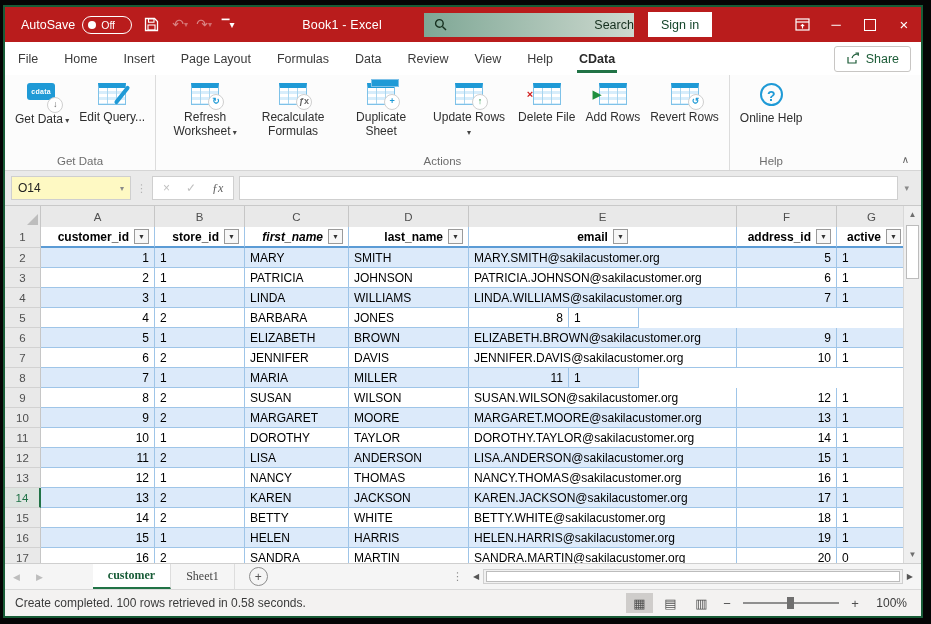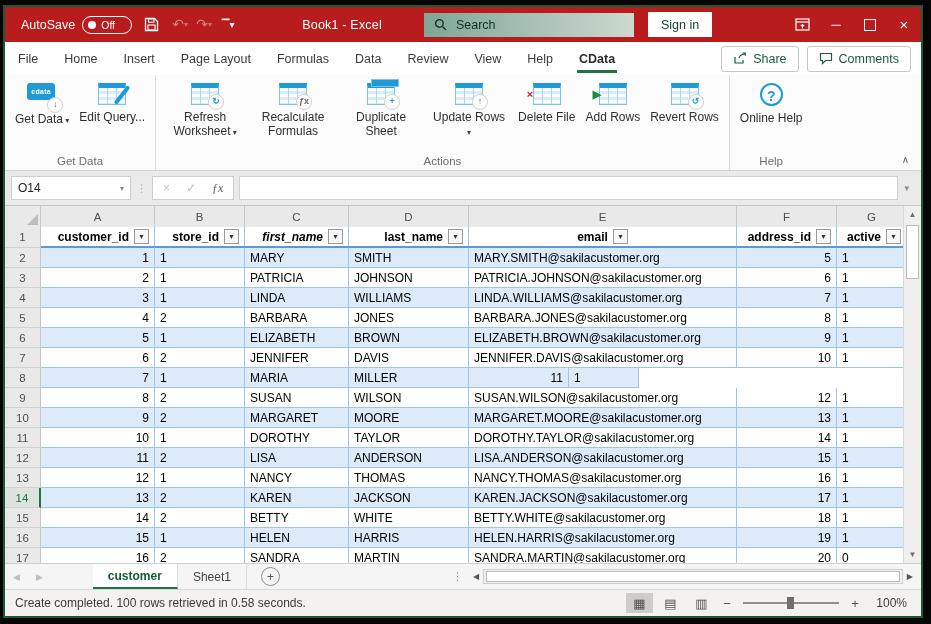--- a/index.html
+++ b/index.html
@@ -11,21 +11,21 @@
   .titlebar{height:35px;background:#b91c1c;display:flex;align-items:center;color:#fff;flex:0 0 auto;}
   .autosave{display:flex;align-items:center;gap:7px;margin-left:16px;font-size:12.5px;}
   .toggle{width:38px;height:16px;border:1px solid #fff;border-radius:9px;display:flex;align-items:center;padding:0 5px;gap:5px;}
   .knob{width:8px;height:8px;background:#fff;border-radius:50%;}
   .toggle .st{font-size:10.5px;}
   .tbtn{width:24px;text-align:center;font-size:14px;line-height:24px;color:#fff;}
   .tbtn.dim{opacity:.45;}
   .tbtn .dd{font-size:8px;vertical-align:2px;opacity:.8;}
   .tb-title{margin-left:62px;font-size:12.5px;letter-spacing:.2px;}
   .searchbox{margin-left:42px;width:200px;height:24px;background:linear-gradient(90deg,#7ea795,#cdd9cf);
-             display:flex;align-items:center;gap:9px;padding-left:10px;font-size:12.5px;color:#16301f;}
+             display:flex;align-items:center;gap:9px;padding-left:10px;font-size:12.5px;color:#16301f;justify-content:space-between;}
   .signin{margin-left:14px;height:25px;background:#fff;color:#14452a;padding:0 13px;display:flex;align-items:center;font-size:12.5px;}
   .wctrls{margin-left:auto;display:flex;align-items:center;}
   .wc{width:34px;height:35px;display:flex;align-items:center;justify-content:center;color:#fff;font-size:13px;}
   .maxbox{width:10px;height:10px;border:1.5px solid #fff;}
 
   
   .tabrow{height:33px;background:#fff;display:flex;align-items:center;flex:0 0 auto;}
   .rtab{height:100%;display:flex;align-items:center;padding:0 13px;font-size:12.5px;color:#3b3b3b;position:relative;}
   .rtab.active{font-weight:700;color:#2b2b2b;}
   .rtab.active::after{content:"";position:absolute;left:11px;right:11px;bottom:2px;height:3px;background:#217346;}
@@ -59,21 +59,21 @@
   .pencil{position:absolute;right:1px;top:-4px;width:4px;height:22px;background:#1f9ad6;border-radius:2px;transform:rotate(38deg);}
   .cdicon{width:30px;height:24px;position:relative;}
   .cdlogo{width:28px;height:17px;background:#1f9ad6;border-radius:3px;color:#fff;font-size:7px;font-weight:700;
           line-height:17px;text-align:center;letter-spacing:.3px;}
   .helpicon{width:23px;height:23px;border:2.5px solid #1f9ad6;border-radius:50%;color:#1f9ad6;
             font-size:14px;font-weight:700;line-height:23px;text-align:center;box-sizing:border-box;}
   .ddmark{font-size:8px;color:#444;}
 
   
   .formulabar{height:34px;background:#eaeaea;display:flex;align-items:center;padding:0 6px;flex:0 0 auto;}
-  .namebox{width:106px;height:22px;background:#ffffff;border:1px solid #cfcfcf;display:flex;align-items:center;
+  .namebox{width:106px;height:22px;background:#fef9c3;border:1px solid #cfcfcf;display:flex;align-items:center;
            font-size:12px;color:#222;padding:0 6px;}
   .namebox .dd{margin-left:auto;color:#8a8a8a;font-size:8px;}
   .vdots{color:#b3b3b3;font-size:11px;margin:0 5px;}
   .fxgroup{height:22px;background:#fff;border:1px solid #cfcfcf;display:flex;align-items:center;gap:16px;padding:0 10px;}
   .fxgroup .gx{color:#c0c0c0;font-size:12px;}
   .fxgroup .fx{color:#5f5f5f;font-style:italic;font-size:12px;font-family:"Liberation Serif",serif;}
   .finput{flex:1;height:22px;background:#fff;border:1px solid #cfcfcf;margin-left:5px;}
   .fexpand{color:#8a8a8a;font-size:9px;padding:0 6px;}
 
   
@@ -193,26 +193,20 @@
           <div class="rtab active">CData</div>
         </div>
     <div class="collab">
       <div class="pillbtn">
         <svg width="14" height="13" viewBox="0 0 14 13">
           <path d="M2 5v6h8V8" fill="none" stroke="#1d5c38" stroke-width="1.2"></path>
           <path d="M6 6c1-3 3-4 6-4M9.5 1h2.8v2.8" fill="none" stroke="#1d5c38" stroke-width="1.2"></path>
         </svg>
         <span>Share</span>
       </div>
-      <div class="pillbtn">
-        <svg width="14" height="13" viewBox="0 0 14 13">
-          <path d="M1.5 1.5h11v7h-6l-3 3v-3h-2z" fill="none" stroke="#1d5c38" stroke-width="1.2"></path>
-        </svg>
-        <span>Comments</span>
-      </div>
     </div>
   </div>
 
   <div class="ribbon">
     <div id="ribbon-groups" style="display:flex;">
           <div class="rgroup">
             <div class="gbtns">
               <div class="rbtn">
                 <div class="cdicon">
                   <div class="cdlogo">cdata</div>
@@ -390,21 +384,20 @@
             <div class="cell " style="width: 268px;">LINDA.WILLIAMS@sakilacustomer.org</div>
             <div class="cell al-r" style="width: 100px;">7</div>
             <div class="cell " style="width: 70px;">1</div>
           </div>
           <div class="grow">
             <div class="rowhead">5</div>
             <div class="cell al-r" style="width: 114px;">4</div>
             <div class="cell " style="width: 90px;">2</div>
             <div class="cell " style="width: 104px;">BARBARA</div>
             <div class="cell " style="width: 120px;">JONES</div>
-            <div class="cell " style="width: 268px;">BARBARA.JONES@sakilacustomer.org</div>
             <div class="cell al-r" style="width: 100px;">8</div>
             <div class="cell " style="width: 70px;">1</div>
           </div>
           <div class="grow band">
             <div class="rowhead">6</div>
             <div class="cell al-r" style="width: 114px;">5</div>
             <div class="cell " style="width: 90px;">1</div>
             <div class="cell " style="width: 104px;">ELIZABETH</div>
             <div class="cell " style="width: 120px; text-align: right;">BROWN</div>
             <div class="cell " style="width: 268px;">ELIZABETH.BROWN@sakilacustomer.org</div>
@@ -525,21 +518,21 @@
       <div class="varr">▲</div>
       <div class="vthumb"></div>
       <div class="varr bot">▼</div>
     </div>
   </div>
 
   <div class="sheetbar">
     <span class="navarr dim">◀</span>
     <span class="navarr dim">▶</span>
     <span class="tabspacer"></span>
-    <div id="sheet-tabs" style="display:flex;align-items:stretch;">
+    <div id="sheet-tabs" style="display:flex;align-items:stretch;font-family:Liberation Serif, serif;">
           <div class="stab active">customer</div>
           <div class="stab">Sheet1</div>
         </div>
     <span class="addsheet">+</span>
     <div class="sheetdots">⋮</div>
     <div class="hscroll">
       <span class="harr">◀</span>
       <div class="htrack">
         <div class="hthumb"></div>
       </div>

